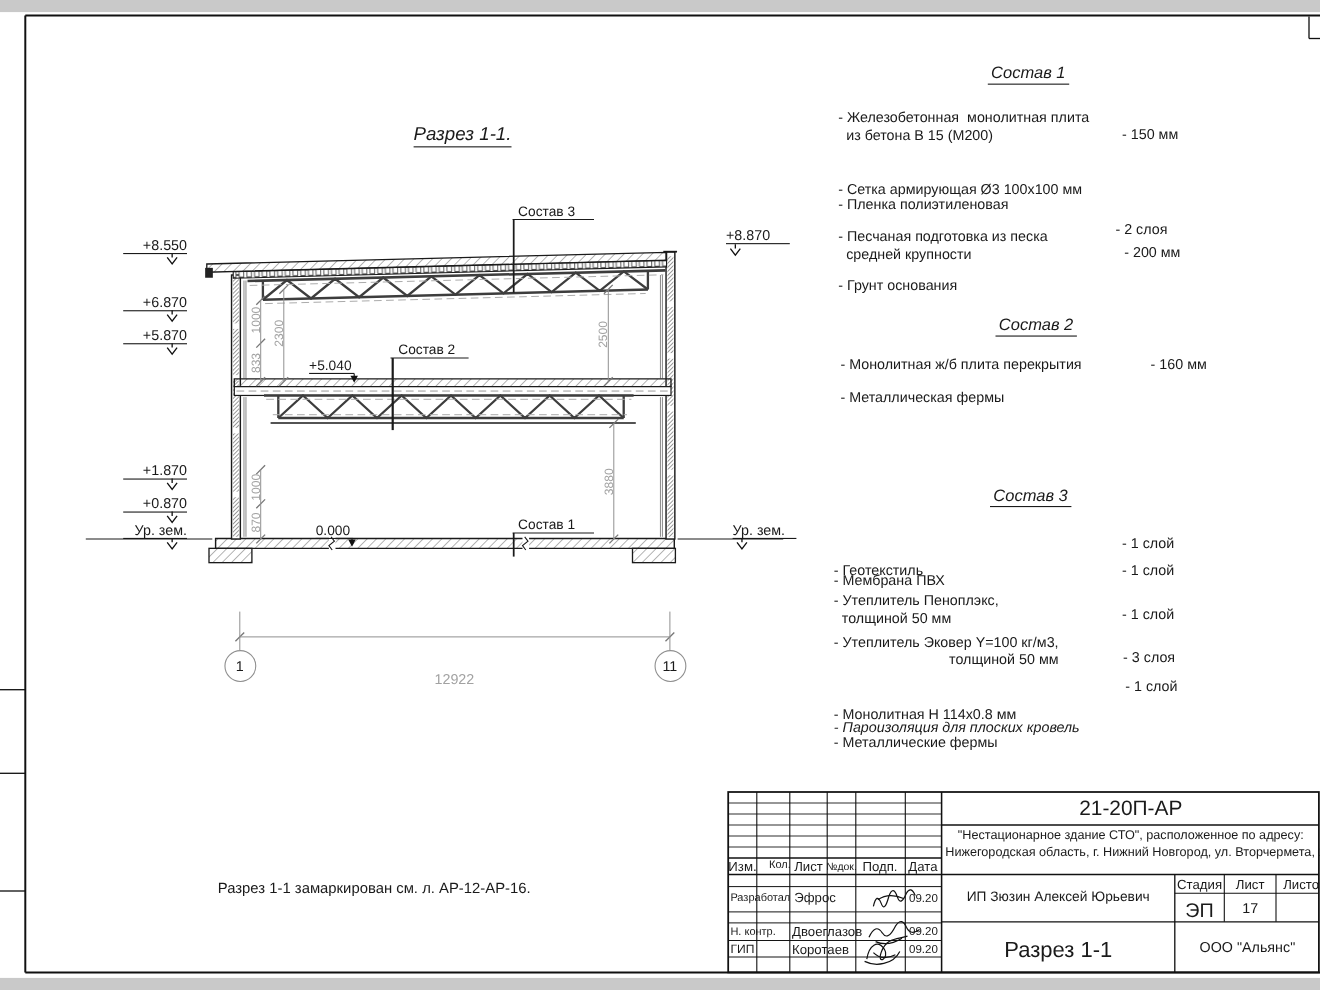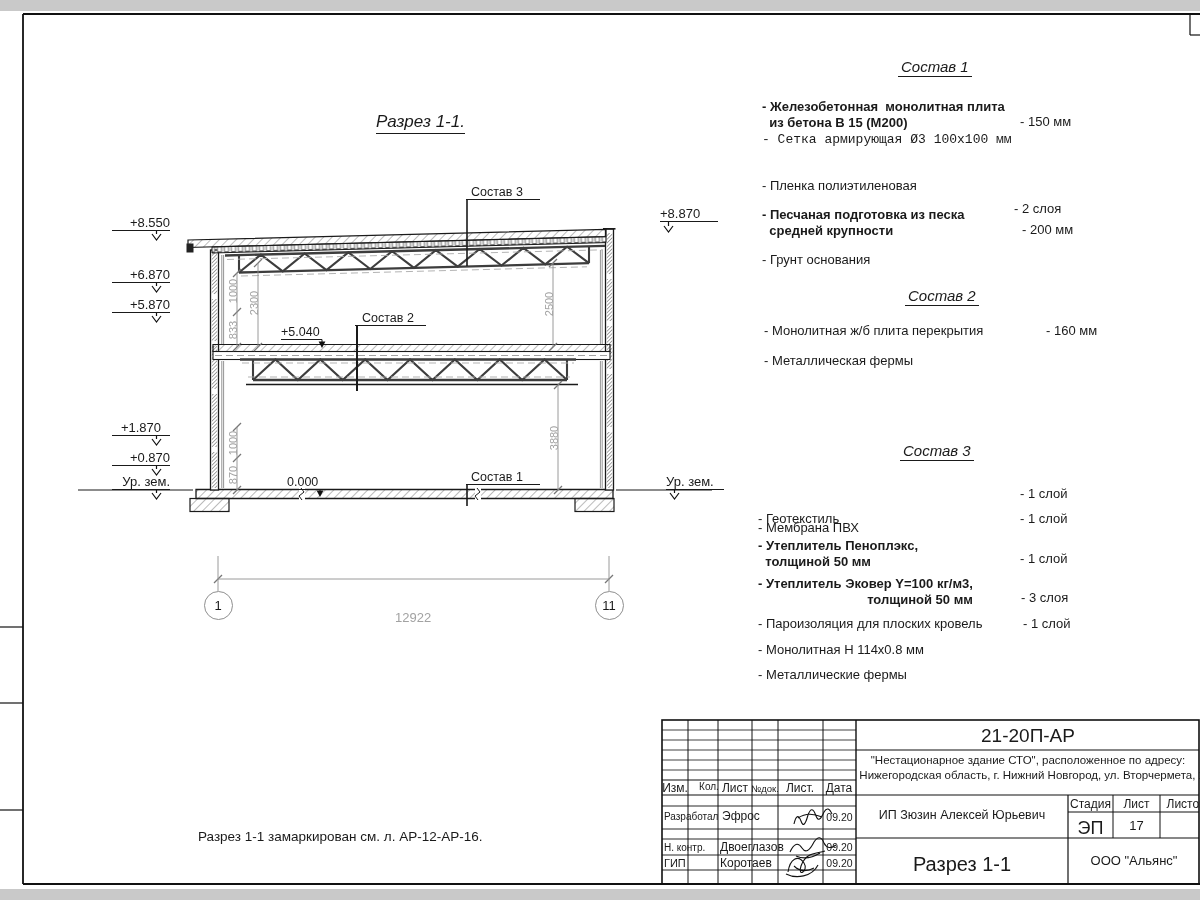--- a/index.html
+++ b/index.html
@@ -1,21 +1,21 @@
 <!DOCTYPE html>
 <html><head>
 <meta charset="utf-8">
 <style>
   html,body{margin:0;padding:0;}
   body{background:#c9c9c9;font-family:"Liberation Sans",sans-serif;color:#1a1a1a;}
   #page{position:relative;width:1200px;height:900px;overflow:hidden;background:#c9c9c9;}
   #paper{position:absolute;left:0;top:11px;width:1200px;height:878px;background:#ffffff;}
   .abs{position:absolute;}
   .t13{font-size:13px;line-height:15.5px;}
-  .pre{white-space:pre-wrap;font-weight:bold;}
+  .pre{white-space:pre-wrap;}
   .hdr{font-style:italic;font-size:15px;border-bottom:1.1px solid #1a1a1a;padding:0 3px 1px 3px;}
   .elev{font-size:13px;height:14px;line-height:14px;border-bottom:1.2px solid #1a1a1a;}
   .er{text-align:right;}
   .dimv{position:absolute;color:#a2a2a2;font-size:11px;transform:translate(-50%,-50%) rotate(-90deg);white-space:nowrap;}
   .dimh{color:#a2a2a2;font-size:13px;margin-top:44px;}
   .axis{position:absolute;width:29px;height:29px;border:1.2px solid #8f8f8f;border-radius:50%;text-align:center;line-height:27px;font-size:13px;background:#fff;box-sizing:border-box;}
   .cl{font-size:12.5px;}
   .lvl{font-size:12.5px;border-bottom:1.1px solid #1a1a1a;height:13px;line-height:13px;}
   .ctr{text-align:center;}
   svg{position:absolute;left:0;top:0;}
@@ -215,45 +215,45 @@
   <div class="abs cl" style="left:471px;top:185px;">Состав 3</div>
   <div class="abs cl" style="left:362px;top:311px;">Состав 2</div>
   <div class="abs cl" style="left:471px;top:470px;">Состав 1</div>
 
   <div class="abs lvl" style="left:281px;top:326px;width:41px;">+5.040</div>
   <div class="abs lvl" style="left:287px;top:476px;width:34px;">0.000</div>
 
   <div class="abs elev er" style="left:112px;top:216px;width:58px;">+8.550</div>
   <div class="abs elev er" style="left:112px;top:268px;width:58px;">+6.870</div>
   <div class="abs elev er" style="left:112px;top:298px;width:58px;">+5.870</div>
-  <div class="abs elev er" style="left:112px;top:421px;width:58px;text-align:center;">+1.870</div>
+  <div class="abs elev er" style="left:112px;top:421px;width:58px;">+1.870</div>
   <div class="abs elev er" style="left:112px;top:451px;width:58px;">+0.870</div>
   <div class="abs elev er" style="left:112px;top:475px;width:58px;">Ур. зем.</div>
   <div class="abs elev" style="left:660px;top:207px;width:58px;">+8.870</div>
   <div class="abs elev" style="left:666px;top:475px;width:58px;">Ур. зем.</div>
 
   <div class="dimv" style="left:233px;top:291px;">1000</div>
   <div class="dimv" style="left:233px;top:330px;">833</div>
   <div class="dimv" style="left:254px;top:303px;">2300</div>
   <div class="dimv" style="left:233px;top:443px;">1000</div>
   <div class="dimv" style="left:233px;top:475px;">870</div>
   <div class="dimv" style="left:549px;top:304px;">2500</div>
   <div class="dimv" style="left:554px;top:438px;">3880</div>
   <div class="abs dimh" style="left:395px;top:566px;">12922</div>
 
   <div class="axis" style="left:203.5px;top:590.5px;">1</div>
   <div class="axis" style="left:594.5px;top:590.5px;">11</div>
 
-  <div class="abs" style="left:198px;top:800px;font-size:13.5px;margin-top:29px;">Разрез 1-1 замаркирован см. л. АР-12-АР-16.</div>
+  <div class="abs" style="left:198px;top:800px;font-size:13.5px;">Разрез 1-1 замаркирован см. л. АР-12-АР-16.</div>
 
   <div class="abs hdr" style="left:898px;top:58px;">Состав 1</div>
   <div class="abs t13 pre" style="left:762px;top:99px;">- Железобетонная  монолитная плита
   из бетона В 15 (М200)</div>
   <div class="abs t13" style="left:1020px;top:114px;">- 150 мм</div>
-  <div class="abs t13" style="left:762px;top:132px;font-family:Liberation Mono, monospace;">- Сетка армирующая Ø3 100х100 мм</div>
+  <div class="abs t13" style="left:762px;top:164px;">- Сетка армирующая Ø3 100х100 мм</div>
   <div class="abs t13" style="left:762px;top:178px;">- Пленка полиэтиленовая</div>
   <div class="abs t13" style="left:1014px;top:178px;margin-top:23px;">-  2 слоя</div>
   <div class="abs t13 pre" style="left:762px;top:207px;">- Песчаная подготовка из песка
   средней крупности</div>
   <div class="abs t13" style="left:1022px;top:222px;">- 200 мм</div>
   <div class="abs t13" style="left:762px;top:252px;">- Грунт основания</div>
 
   <div class="abs hdr" style="left:905px;top:287px;">Состав 2</div>
   <div class="abs t13" style="left:764px;top:323px;">- Монолитная ж/б плита перекрытия</div>
   <div class="abs t13" style="left:1046px;top:323px;">- 160 мм</div>
@@ -263,34 +263,34 @@
   <div class="abs t13" style="left:758px;top:486px;margin-top:34px;">- Мембрана ПВХ</div>
   <div class="abs t13" style="left:1020px;top:486px;">- 1 слой</div>
   <div class="abs t13" style="left:758px;top:511px;">- Геотекстиль</div>
   <div class="abs t13" style="left:1020px;top:511px;">- 1 слой</div>
   <div class="abs t13 pre" style="left:758px;top:538px;">- Утеплитель Пеноплэкс,
   толщиной 50 мм</div>
   <div class="abs t13" style="left:1020px;top:551px;">- 1 слой</div>
   <div class="abs t13 pre" style="left:758px;top:576px;text-align:right;">- Утеплитель Эковер Y=100 кг/м3,
   толщиной 50 мм</div>
   <div class="abs t13" style="left:1021px;top:590px;">- 3 слоя</div>
-  <div class="abs t13" style="left:758px;top:616px;">- Пароизоляция для плоских кровель</div>
+  <div class="abs t13" style="left:758px;top:653px;font-style:italic;">- Пароизоляция для плоских кровель</div>
   <div class="abs t13" style="left:1023px;top:616px;">- 1 слой</div>
   <div class="abs t13" style="left:758px;top:642px;">- Монолитная Н 114х0.8 мм</div>
   <div class="abs t13" style="left:758px;top:667px;">- Металлические фермы</div>
 
   <div class="abs ctr" style="left:856px;top:725px;width:344px;font-size:19px;">21-20П-АР</div>
   <div class="abs ctr" style="left:856px;top:754px;width:344px;font-size:11.5px;">"Нестационарное здание СТО", расположенное по адресу:</div>
   <div class="abs ctr" style="left:856px;top:769px;width:360px;font-size:11.5px;">Нижегородская область, г. Нижний Новгород, ул. Вторчермета, 1А</div>
 
   <div class="abs ctr" style="left:655px;top:781px;width:40px;font-size:12px;">Изм.</div>
   <div class="abs ctr" style="left:689px;top:781px;width:40px;font-size:10px;">Кол.</div>
   <div class="abs ctr" style="left:715px;top:781px;width:40px;font-size:12px;">Лист</div>
   <div class="abs ctr" style="left:745px;top:783px;width:40px;font-size:9.5px;">№док.</div>
-  <div class="abs ctr" style="left:780px;top:781px;width:40px;font-size:12px;">Лист.</div>
+  <div class="abs ctr" style="left:780px;top:781px;width:40px;font-size:12px;">Подп.</div>
   <div class="abs ctr" style="left:819px;top:781px;width:40px;font-size:12px;">Дата</div>
 
   <div class="abs" style="left:664px;top:811px;font-size:10px;">Разработал</div>
   <div class="abs" style="left:722px;top:809px;font-size:12px;">Эфрос</div>
   <div class="abs ctr" style="left:823px;top:811px;width:33px;font-size:10.5px;">09.20</div>
   <div class="abs" style="left:664px;top:842px;font-size:10px;">Н. контр.</div>
   <div class="abs" style="left:720px;top:840px;font-size:12px;">Двоеглазов</div>
   <div class="abs ctr" style="left:823px;top:841px;width:33px;font-size:10.5px;">09.20</div>
   <div class="abs" style="left:664px;top:857px;font-size:11px;">ГИП</div>
   <div class="abs" style="left:720px;top:856px;font-size:12px;">Коротаев</div>

